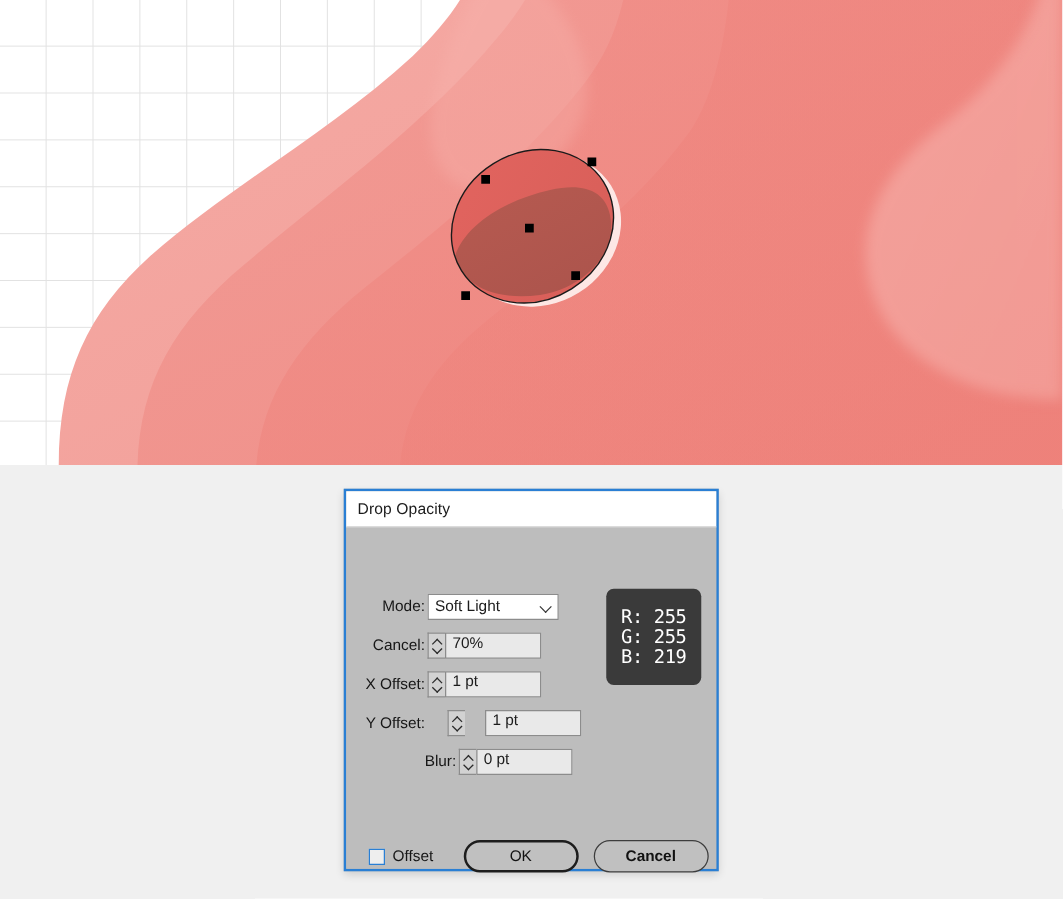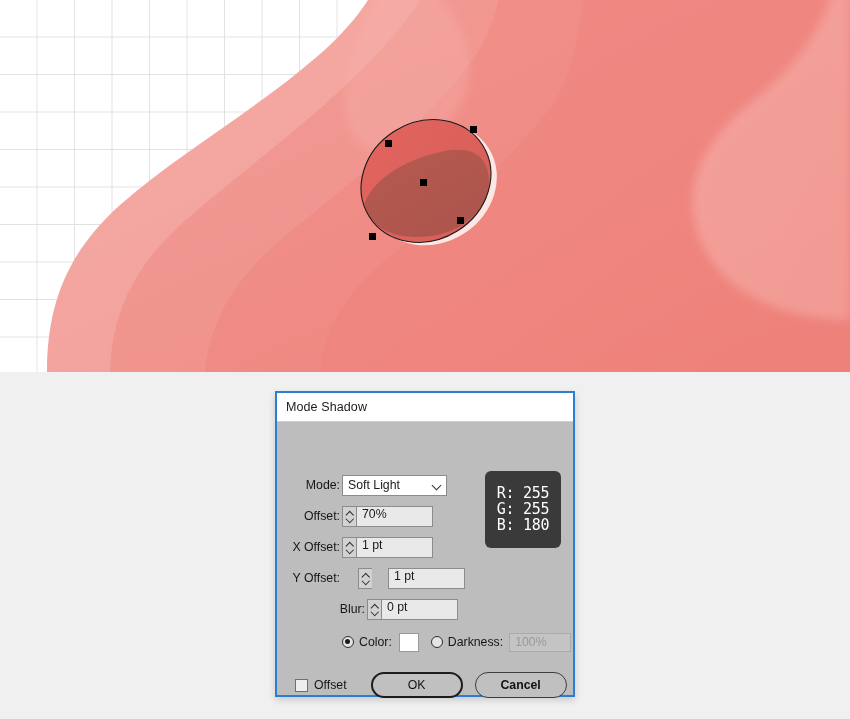--- a/index.html
+++ b/index.html
@@ -395,41 +395,41 @@
       <rect x="457" y="217" width="7" height="7" fill="#000"></rect>
       <rect x="369" y="233" width="7" height="7" fill="#000"></rect>
       <rect x="420" y="179" width="7" height="7" fill="#000"></rect>
     </g>
   </svg>
 </div>
 
 <div id="drop-shadow-dialog">
 
   <div id="dialog-titlebar">
-    <span id="dialog-title-text">Mode Shadow</span>
+    <span id="dialog-title-text">Drop Opacity</span>
   </div>
 
   <div id="dialog-body">
 
     <div id="rgb-tooltip">
       <span class="rgb-line">R: 255</span>
       <span class="rgb-line">G: 255</span>
-      <span class="rgb-line">B: 180</span>
+      <span class="rgb-line">B: 219</span>
     </div>
 
     <div class="form-row" style="top:52px;">
       <span class="row-label">Mode:</span>
       <div class="select-box">
         <span>Soft Light</span>
         <span class="chevron-down"></span>
       </div>
     </div>
 
     <div class="form-row" style="top:83px;">
-      <span class="row-label">Offset:</span>
+      <span class="row-label">Cancel:</span>
       <div class="spinner">
         <span class="spin-up"></span>
         <span class="spin-dn"></span>
       </div>
       <div class="text-field">
         <span>70%</span>
       </div>
     </div>
 
     <div class="form-row" style="top:114px;">
@@ -458,31 +458,20 @@
       <span class="row-label">Blur:</span>
       <div class="spinner">
         <span class="spin-up"></span>
         <span class="spin-dn"></span>
       </div>
       <div class="text-field">
         <span>0 pt</span>
       </div>
     </div>
 
-    <div id="color-darkness-row">
-      <div style="width:65px;"></div>
-      <span class="radio checked"></span>
-      <span class="radio-label">Color:</span>
-      <div id="color-swatch"></div>
-      <span class="radio" style="margin-left:12px;"></span>
-      <span class="radio-label">Darkness:</span>
-      <div id="darkness-field">
-        <span>100%</span>
-      </div>
-    </div>
 
     <div id="dialog-footer">
       <span id="preview-checkbox"></span>
       <span id="preview-label">Offset</span>
       <div class="dlg-button" id="ok-button">
         <span>OK</span>
       </div>
       <div class="dlg-button" id="cancel-button">
         <span>Cancel</span>
       </div>

